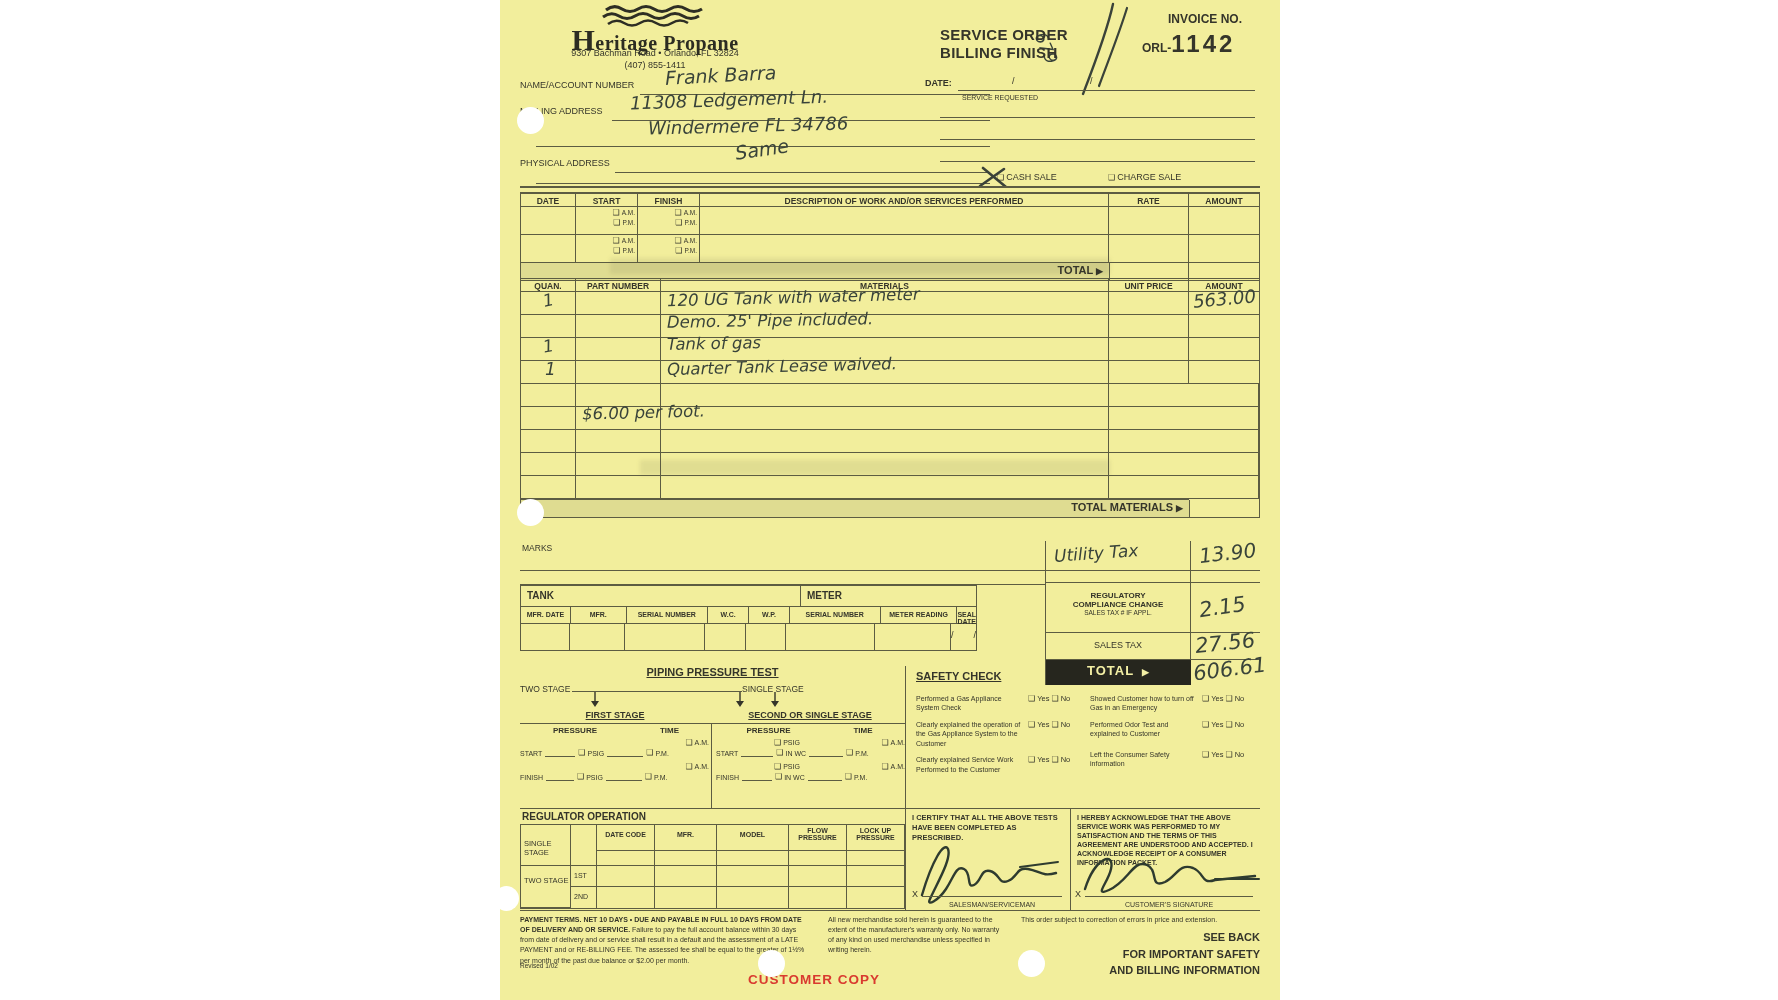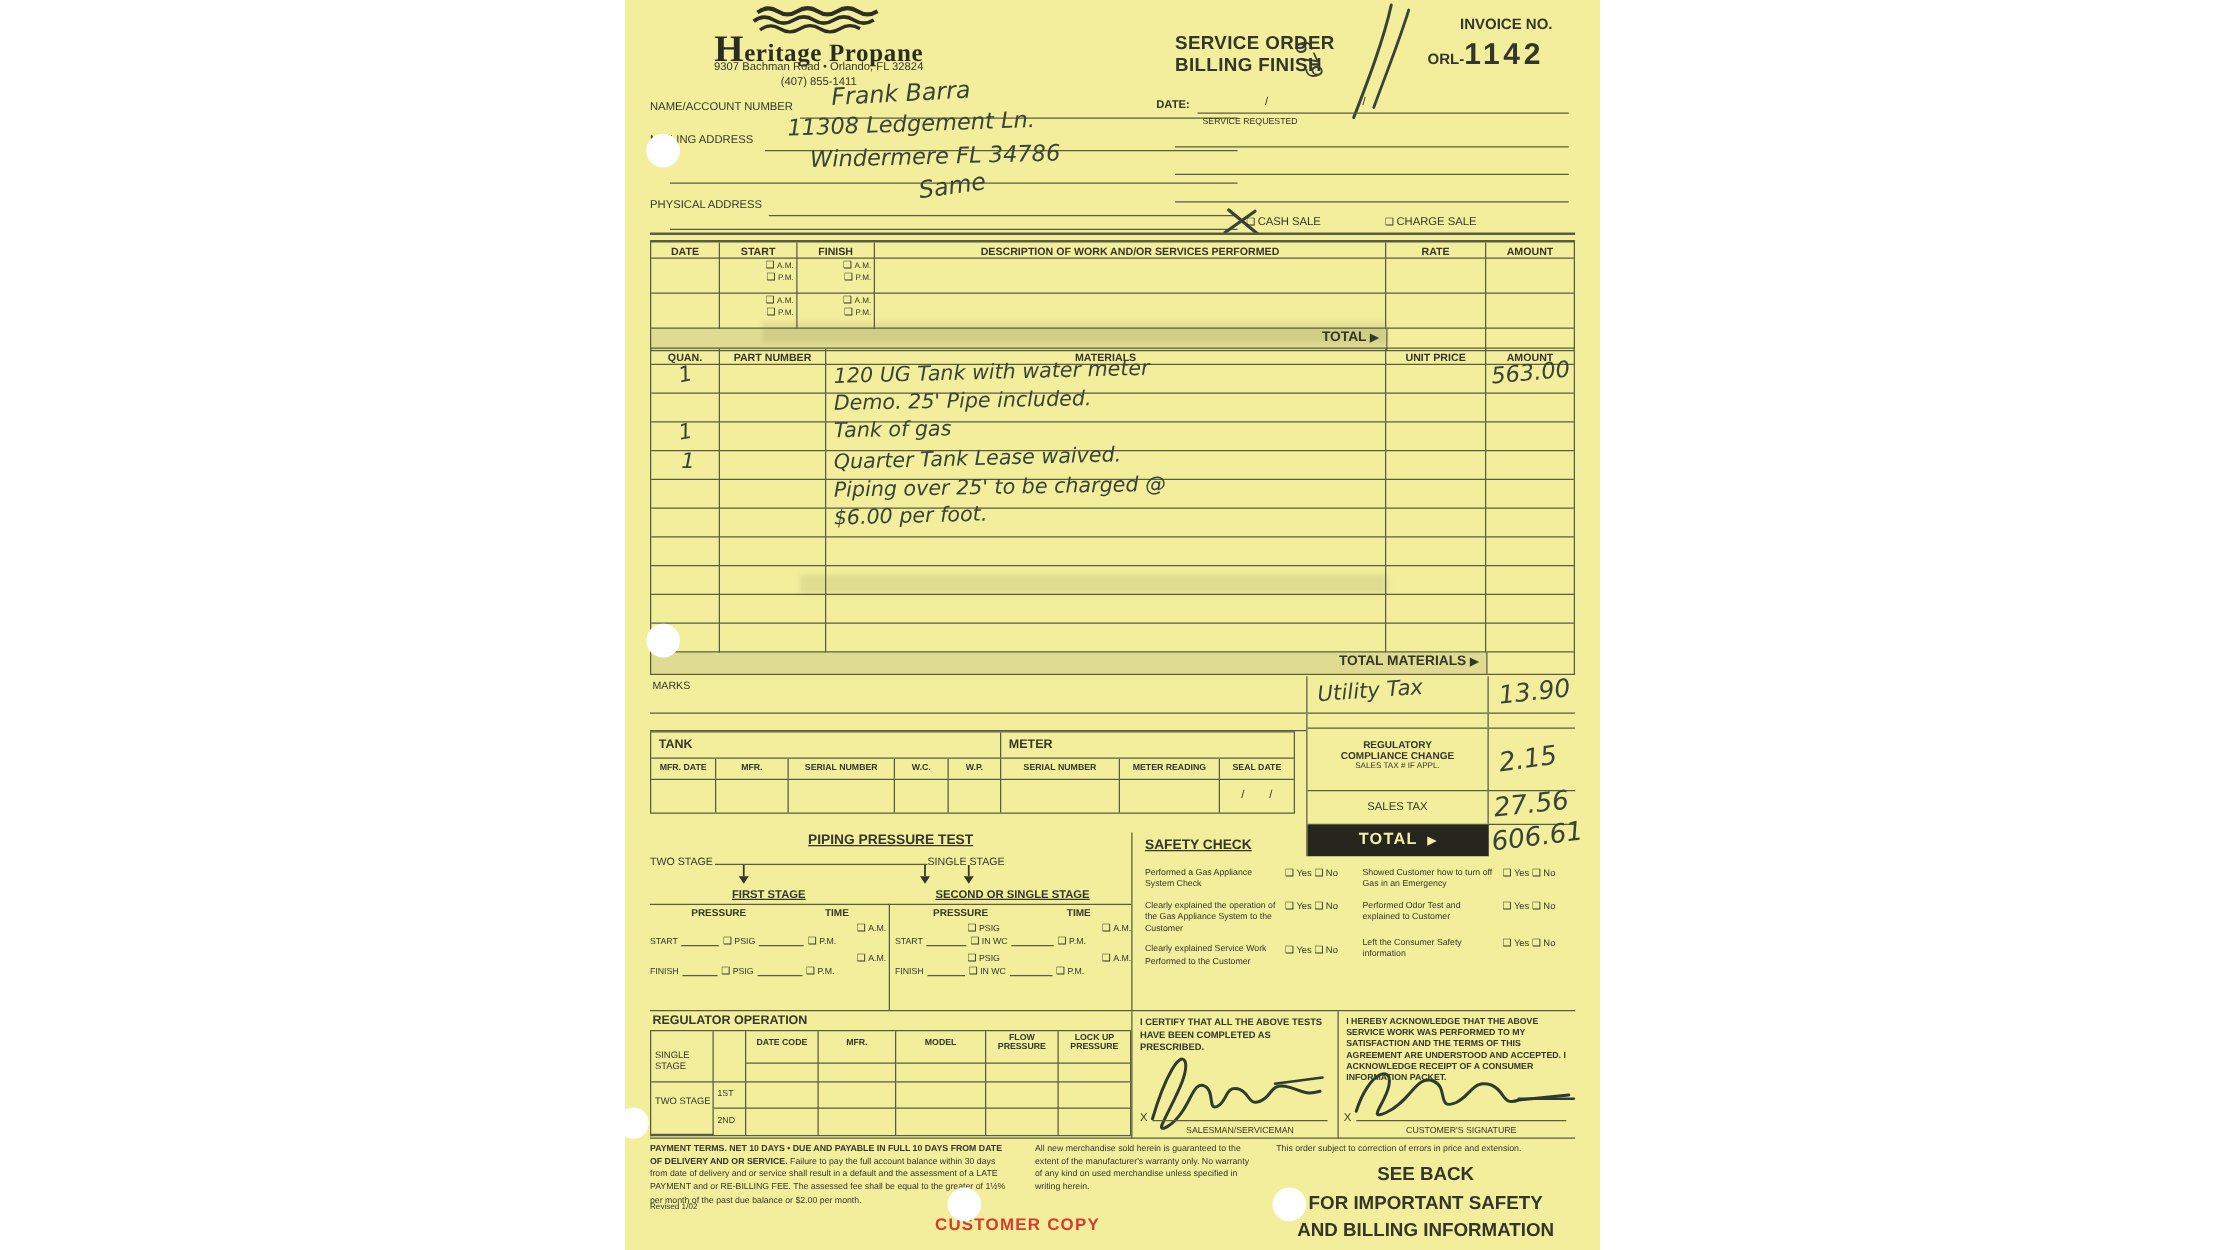--- a/index.html
+++ b/index.html
@@ -39,21 +39,21 @@
   .arrow{font-size:9px;}
   .totbox{background:var(--box);color:#f3efa5;font-size:13px;font-weight:bold;text-align:center;letter-spacing:1px;padding-top:3px;}
   .totbox .arrow{color:#f3efa5;margin-left:8px;}
   .showthrough{position:absolute;background:rgba(105,105,78,0.13);filter:blur(2px);}
   .underline{text-decoration:underline;}
   .tiny{font-size:7px;}
   .safety-item{display:flex;align-items:flex-start;margin-bottom:7px;}
   .safety-text{width:106px;font-size:7px;line-height:1.35;}
   .yn{font-size:7.5px;white-space:nowrap;margin-left:6px;}
   .foot{font-size:7px;line-height:1.45;}
-  .seeback{font-size:15px;font-weight:bold;text-align:center;line-height:1.5;}
+  .seeback{font-size:11px;font-weight:bold;text-align:right;line-height:1.5;}
   .ccopy{color:var(--red);font-weight:bold;font-size:13.5px;letter-spacing:1px;}
   svg{display:block;}
 </style>
 </head>
 <body>
 
 <div class="canvas">
   <div class="paper">
 
     <div class="showthrough" style="left:110px;top:258px;width:500px;height:16px;"></div>
@@ -209,23 +209,20 @@
         </div>
       <div class="c"></div>
       <div class="c" style="z-index:2;">
           <span class="hw" style="position:absolute;left:6px;top:-4px;font-size:16.5px;transform:rotate(-1.5deg);">Quarter Tank Lease waived.</span>
         </div>
       <div class="c"></div>
       <div class="c last"></div>
 
       <div class="c" style="height:23px;"></div>
       <div class="c"></div>
-      <div class="c" style="z-index:2;">
-          <span class="hw" style="position:absolute;left:6px;top:-4px;font-size:16.5px;transform:rotate(-1deg);">Piping over 25' to be charged @</span>
-        </div>
       <div class="c"></div>
       <div class="c last"></div>
 
       <div class="c" style="height:23px;"></div>
       <div class="c"></div>
       <div class="c" style="z-index:2;">
           <span class="hw" style="position:absolute;left:6px;top:-4px;font-size:16.5px;transform:rotate(-1.5deg);">$6.00 per foot.</span>
         </div>
       <div class="c"></div>
       <div class="c last"></div>
@@ -289,21 +286,21 @@
         </div>
       </div>
       <div style="display:flex;height:25px;">
         <div class="totbox" style="width:145px;"><span>TOTAL</span><span class="arrow">▶</span></div>
         <div style="flex:1;position:relative;">
           <span class="hw" style="position:absolute;left:2px;top:-3px;font-size:21px;transform:rotate(-7deg);">606.61</span>
         </div>
       </div>
     </div>
 
-    <div class="abs" style="left:20px;top:585px;width:516px;border:1px solid var(--ln);">
+    <div class="abs" style="left:20px;top:585px;width:457px;border:1px solid var(--ln);">
       <div style="display:flex;border-bottom:1px solid var(--ln);height:21px;">
         <div style="width:280px;border-right:1px solid var(--ln);padding:4px 0 0 6px;font-size:10px;font-weight:bold;">TANK</div>
         <div style="flex:1;padding:4px 0 0 6px;font-size:10px;font-weight:bold;">METER</div>
       </div>
       <div style="display:flex;border-bottom:1px solid var(--ln);height:17px;font-size:7px;font-weight:bold;text-align:center;">
         <div style="width:52px;border-right:1px solid var(--ln);padding-top:4px;">MFR. DATE</div>
         <div style="width:58px;border-right:1px solid var(--ln);padding-top:4px;">MFR.</div>
         <div style="width:85px;border-right:1px solid var(--ln);padding-top:4px;">SERIAL NUMBER</div>
         <div style="width:43px;border-right:1px solid var(--ln);padding-top:4px;">W.C.</div>
         <div style="width:42px;border-right:1px solid var(--ln);padding-top:4px;">W.P.</div>

